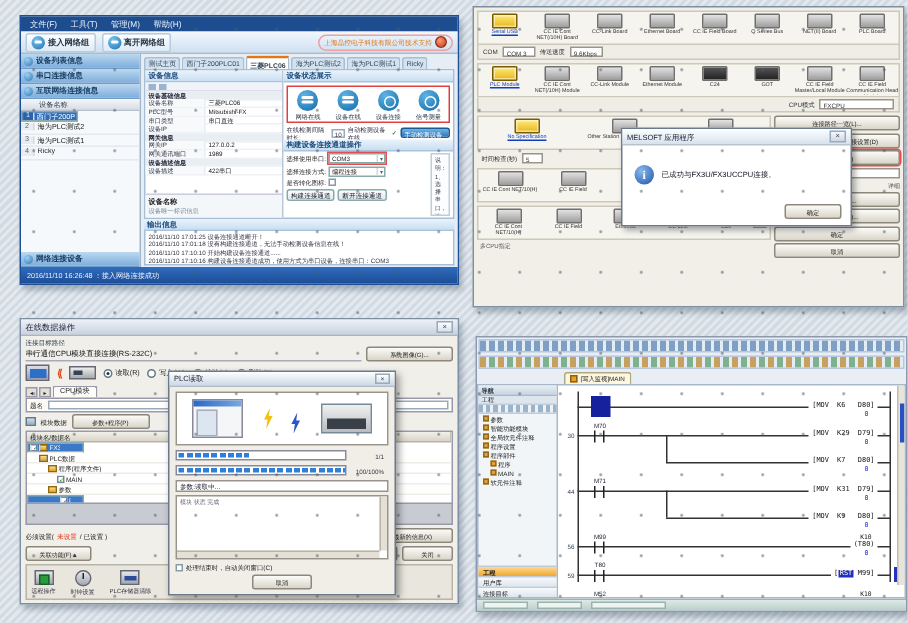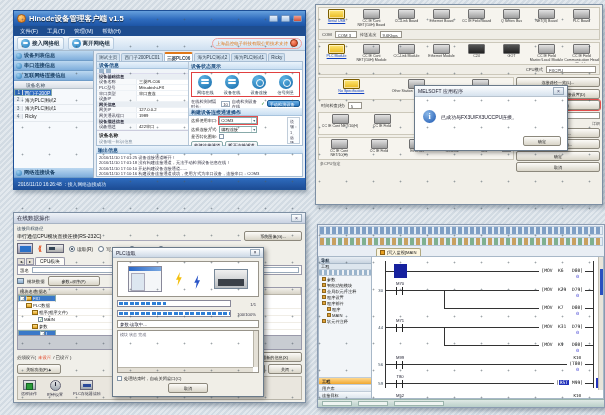--- a/index.html
+++ b/index.html
@@ -205,27 +205,20 @@
   .cursor{position:absolute;left:22px;top:-7px;width:13px;height:14px;background:#16219e}
   .hl{background:#2233bb;color:#fff;padding:0 1px}
   .endblk{position:absolute;right:-3px;top:-5px;width:4px;height:10px;background:#2233bb}
   .sb4{height:8px;background:linear-gradient(#dfe9e5,#b9cfc9);border-top:1px solid #9ab4ac;display:flex;gap:6px;align-items:center;font-size:4px;color:#456;padding:0 4px}
   .sb4 i{width:30px;height:5px;border:1px solid #9ab4ac;background:#eef4f1;display:block}
 </style>
 </head>
 <body>
 
 <div class="win" id="w1">
-  <div class="tb1">
-    <span class="logo"></span>
-    <span class="ttl">Hinode设备管理客户端 v1.5</span>
-    <span class="wbtn"></span>
-    <span class="wbtn"></span>
-    <span class="wbtn cls"></span>
-  </div>
   <div class="mb1">
     <span>文件(F)</span>
     <span>工具(T)</span>
     <span>管理(M)</span>
     <span>帮助(H)</span>
   </div>
   <div class="tool1">
     <span class="tgbtn">
         <i class="bluedot"></i>
         <b>接入网络组</b>

